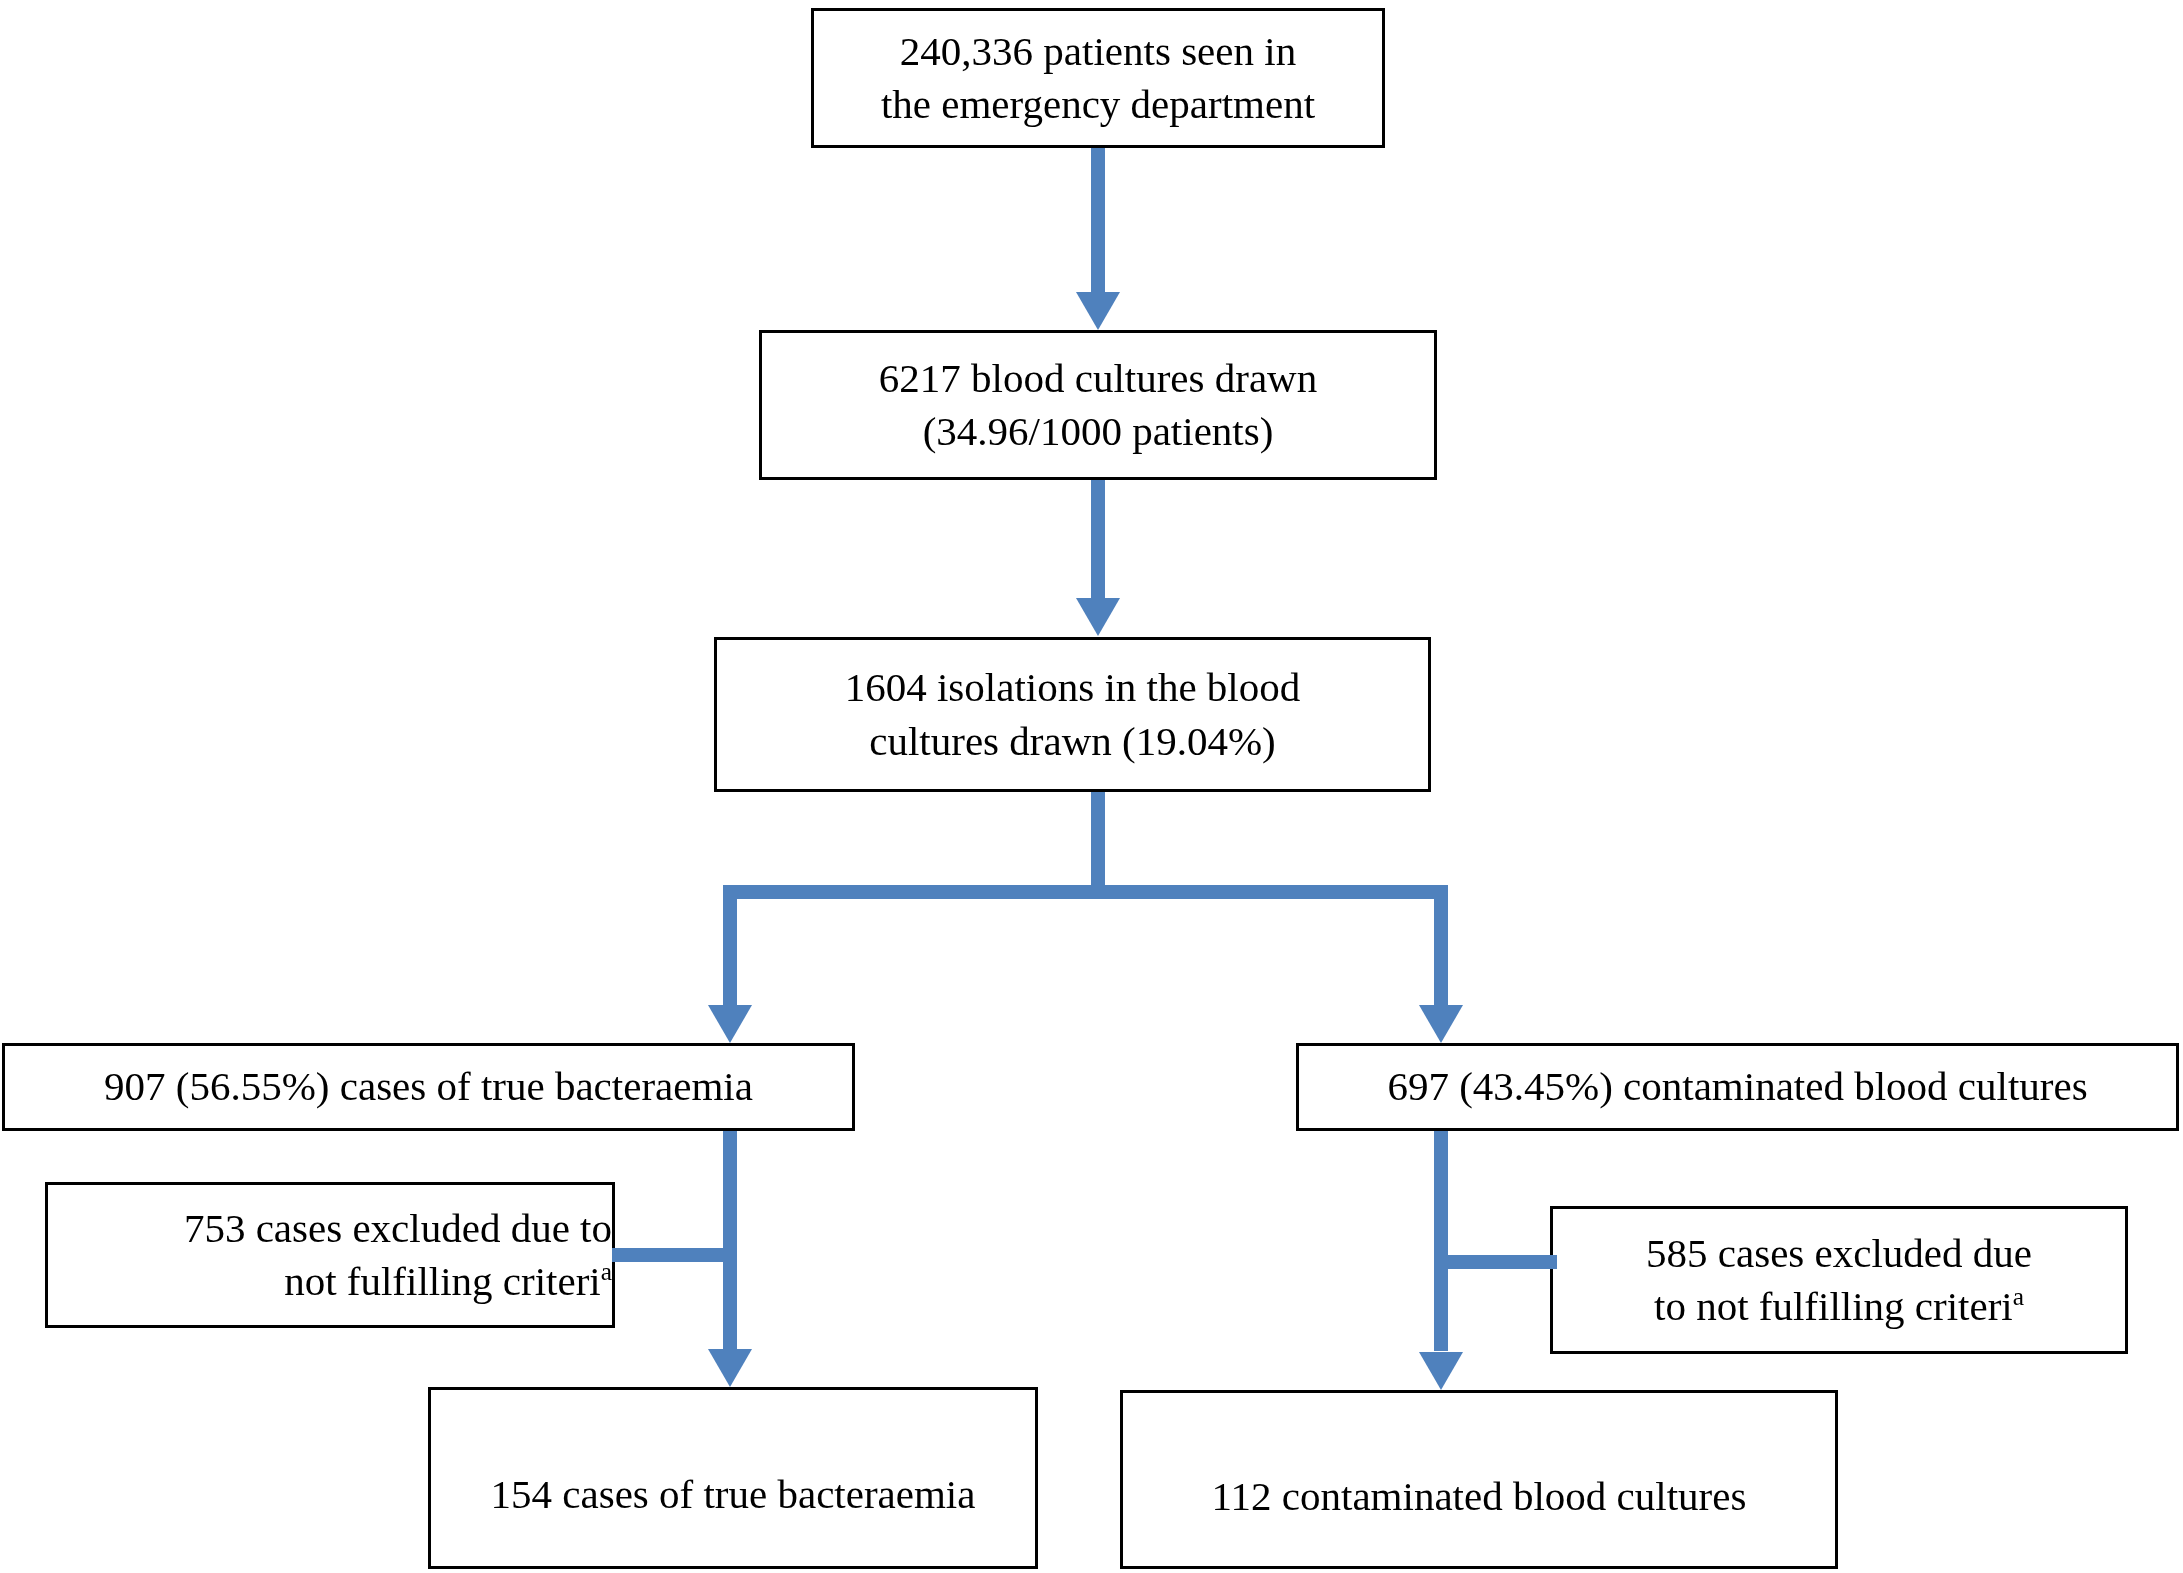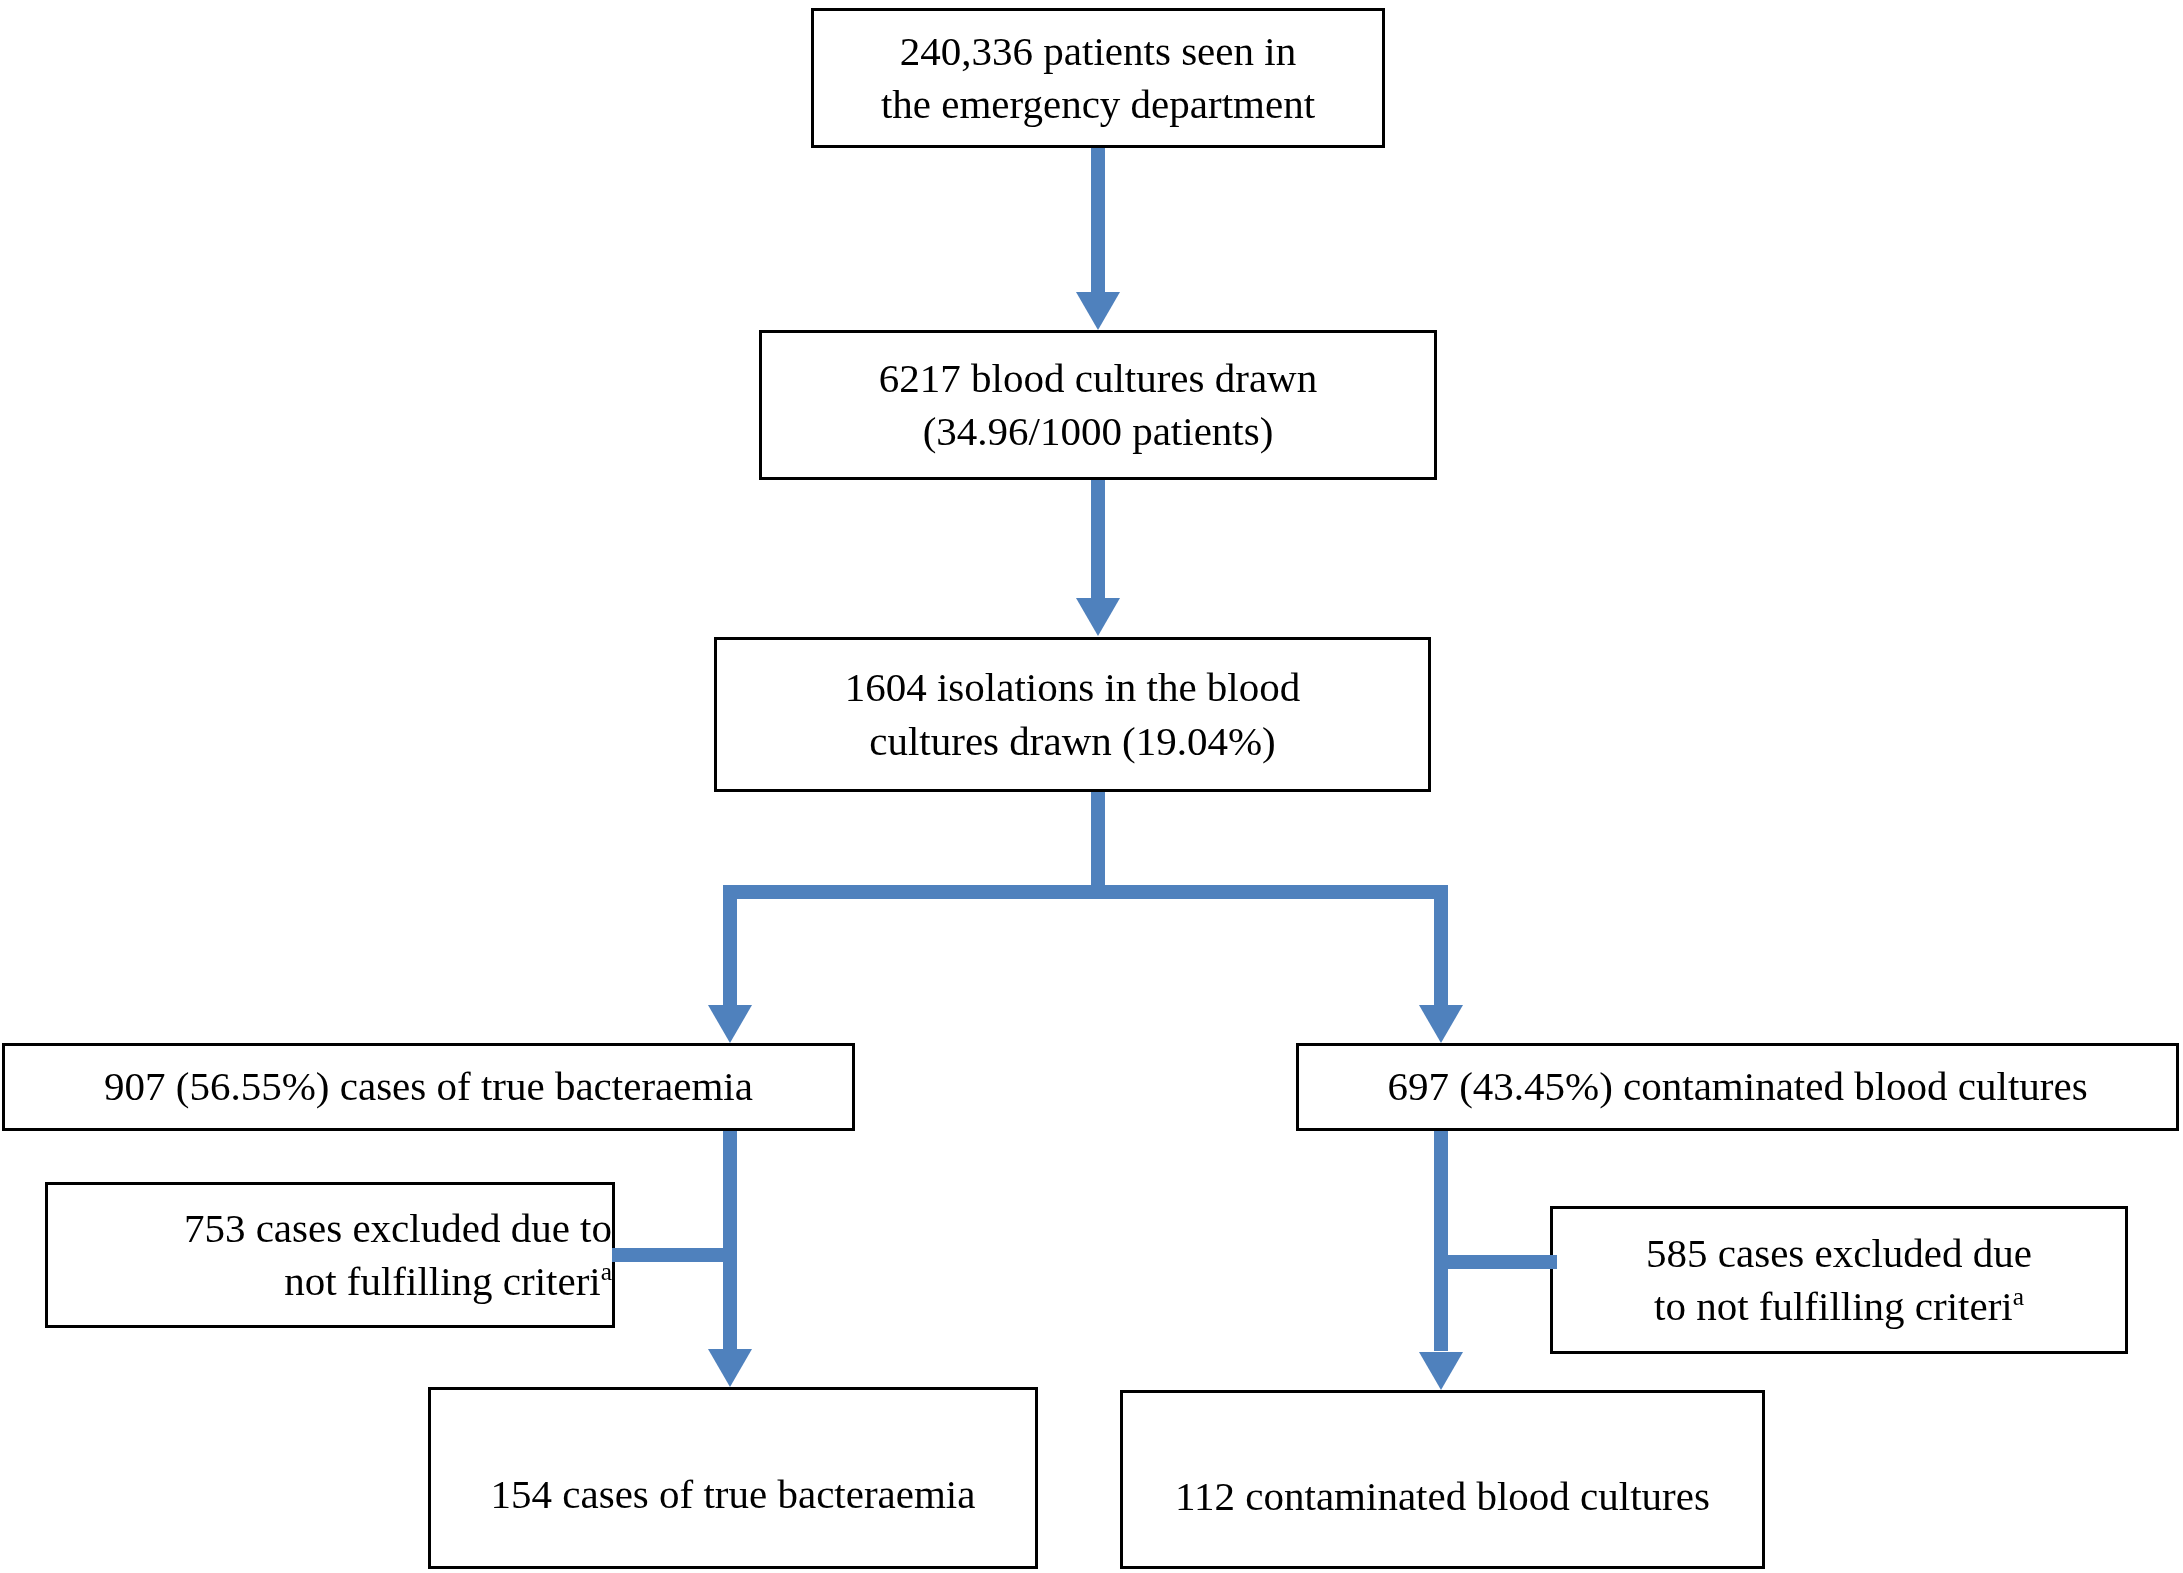--- a/index.html
+++ b/index.html
@@ -46,21 +46,21 @@
 
   
   #b1 { left: 811px;  top: 8px;    width: 574px; height: 140px; }
   #b2 { left: 759px;  top: 330px;  width: 678px; height: 150px; }
   #b3 { left: 714px;  top: 637px;  width: 717px; height: 155px; }
   #b4 { left: 2px;    top: 1043px; width: 853px; height: 88px;  }
   #b5 { left: 1296px; top: 1043px; width: 883px; height: 88px;  }
   #b6 { left: 45px;   top: 1182px; width: 570px; height: 146px; align-items: flex-end; }
   #b7 { left: 1550px; top: 1189px; width: 578px; height: 148px; margin-top: 17px; }
   #b8 { left: 428px;  top: 1387px; width: 610px; height: 182px; }
-  #b9 { left: 1120px; top: 1390px; width: 645px; height: 179px; }
+  #b9 { left: 1120px; top: 1390px; width: 718px; height: 179px; }
 
   
   #a1s { left: 1091px; top: 148px;  width: 14px;  height: 148px; }
   #a1h { left: 1076px; top: 292px; }
   #a2s { left: 1091px; top: 480px;  width: 14px;  height: 121px; }
   #a2h { left: 1076px; top: 598px; }
   #a3s { left: 1091px; top: 792px;  width: 14px;  height: 100px; }
   #hbr { left: 723px;  top: 885px;  width: 725px; height: 14px;  }
   #aLs { left: 723px;  top: 892px;  width: 14px;  height: 116px; }
   #aLh { left: 708px;  top: 1005px; }

